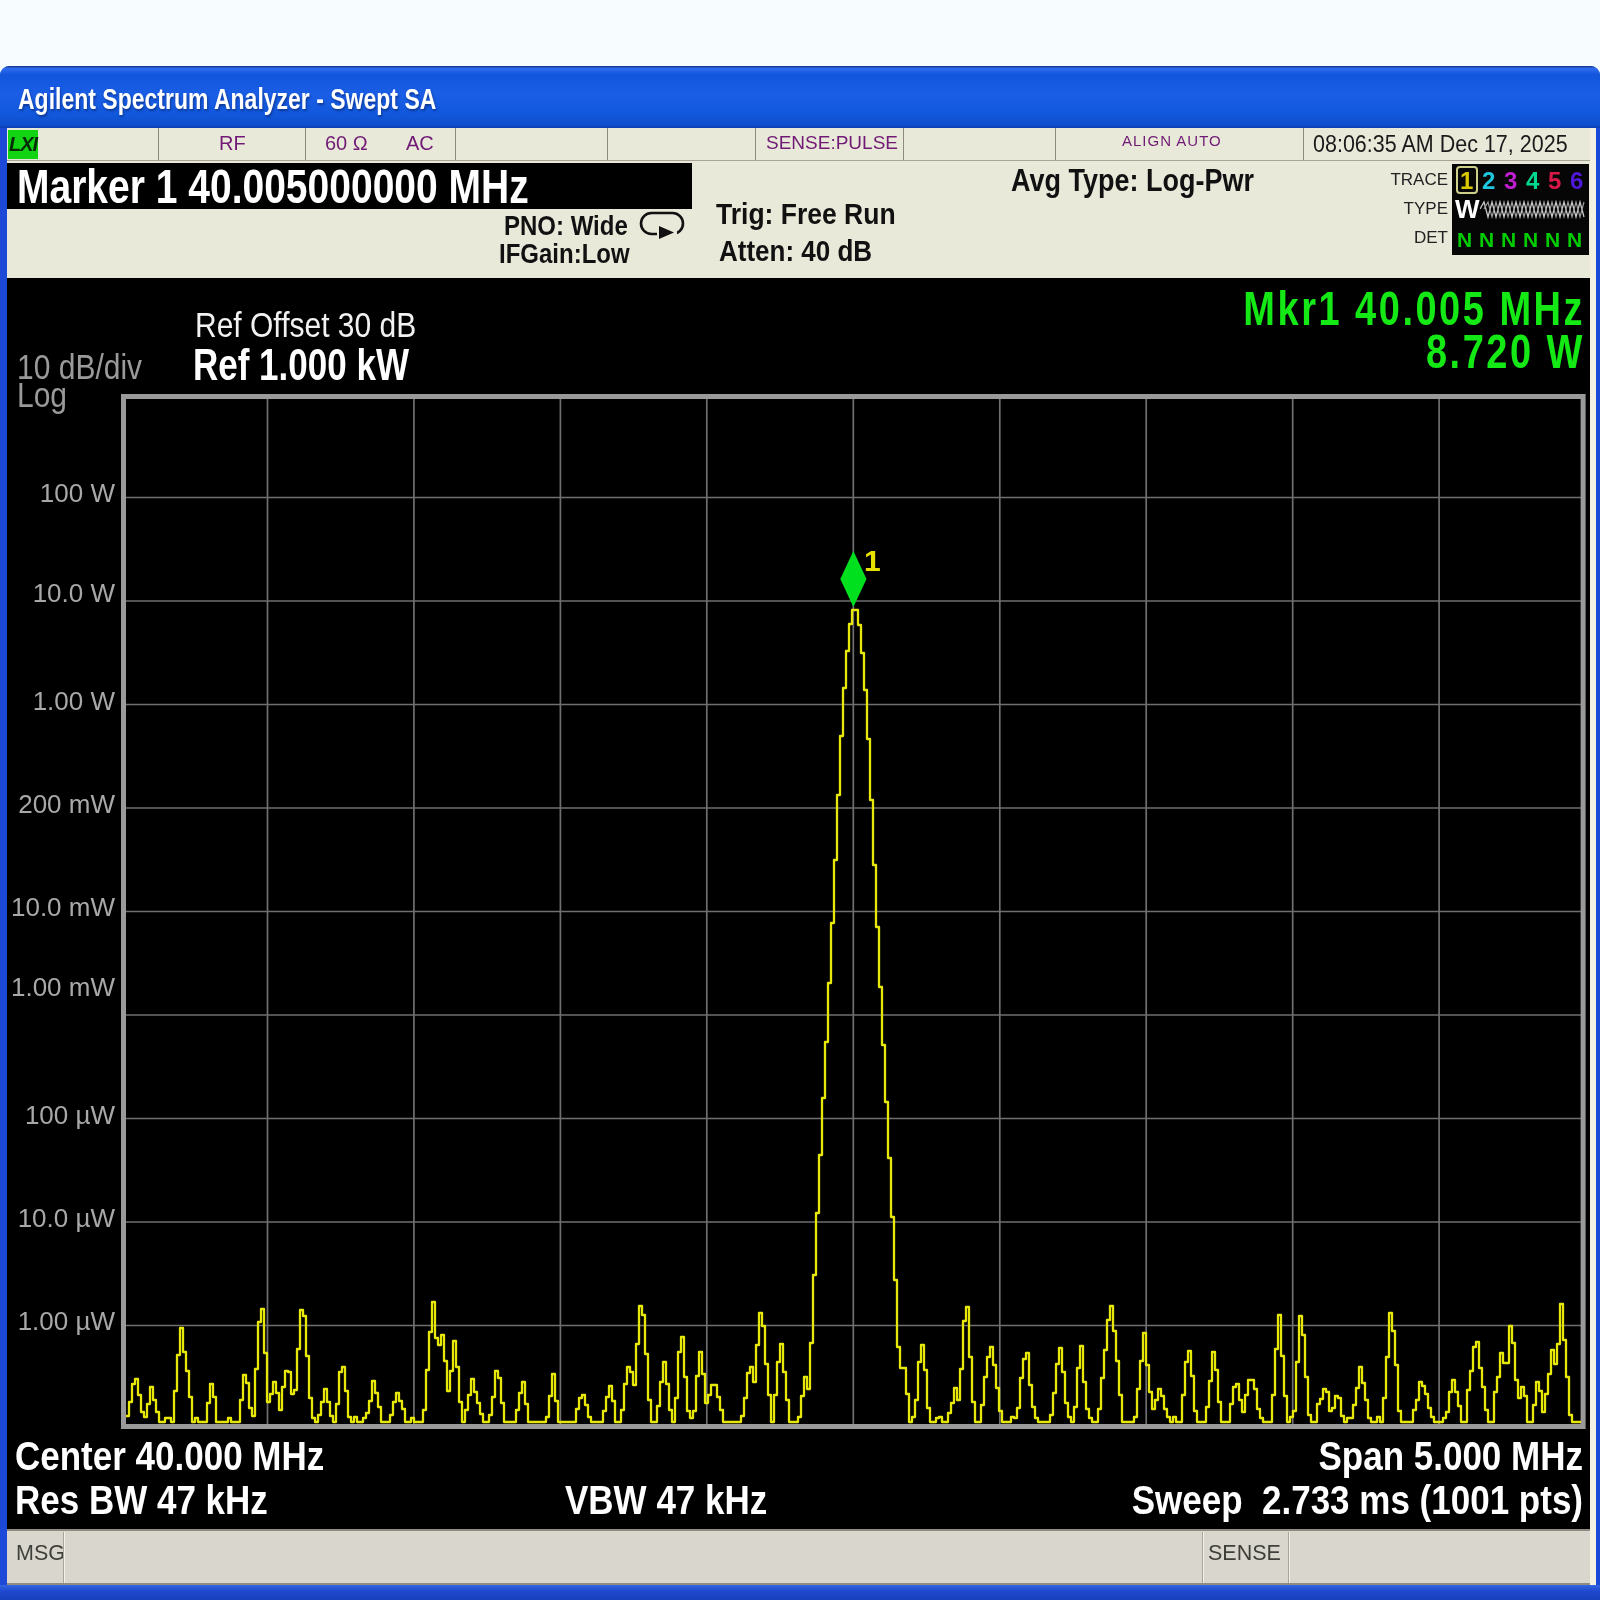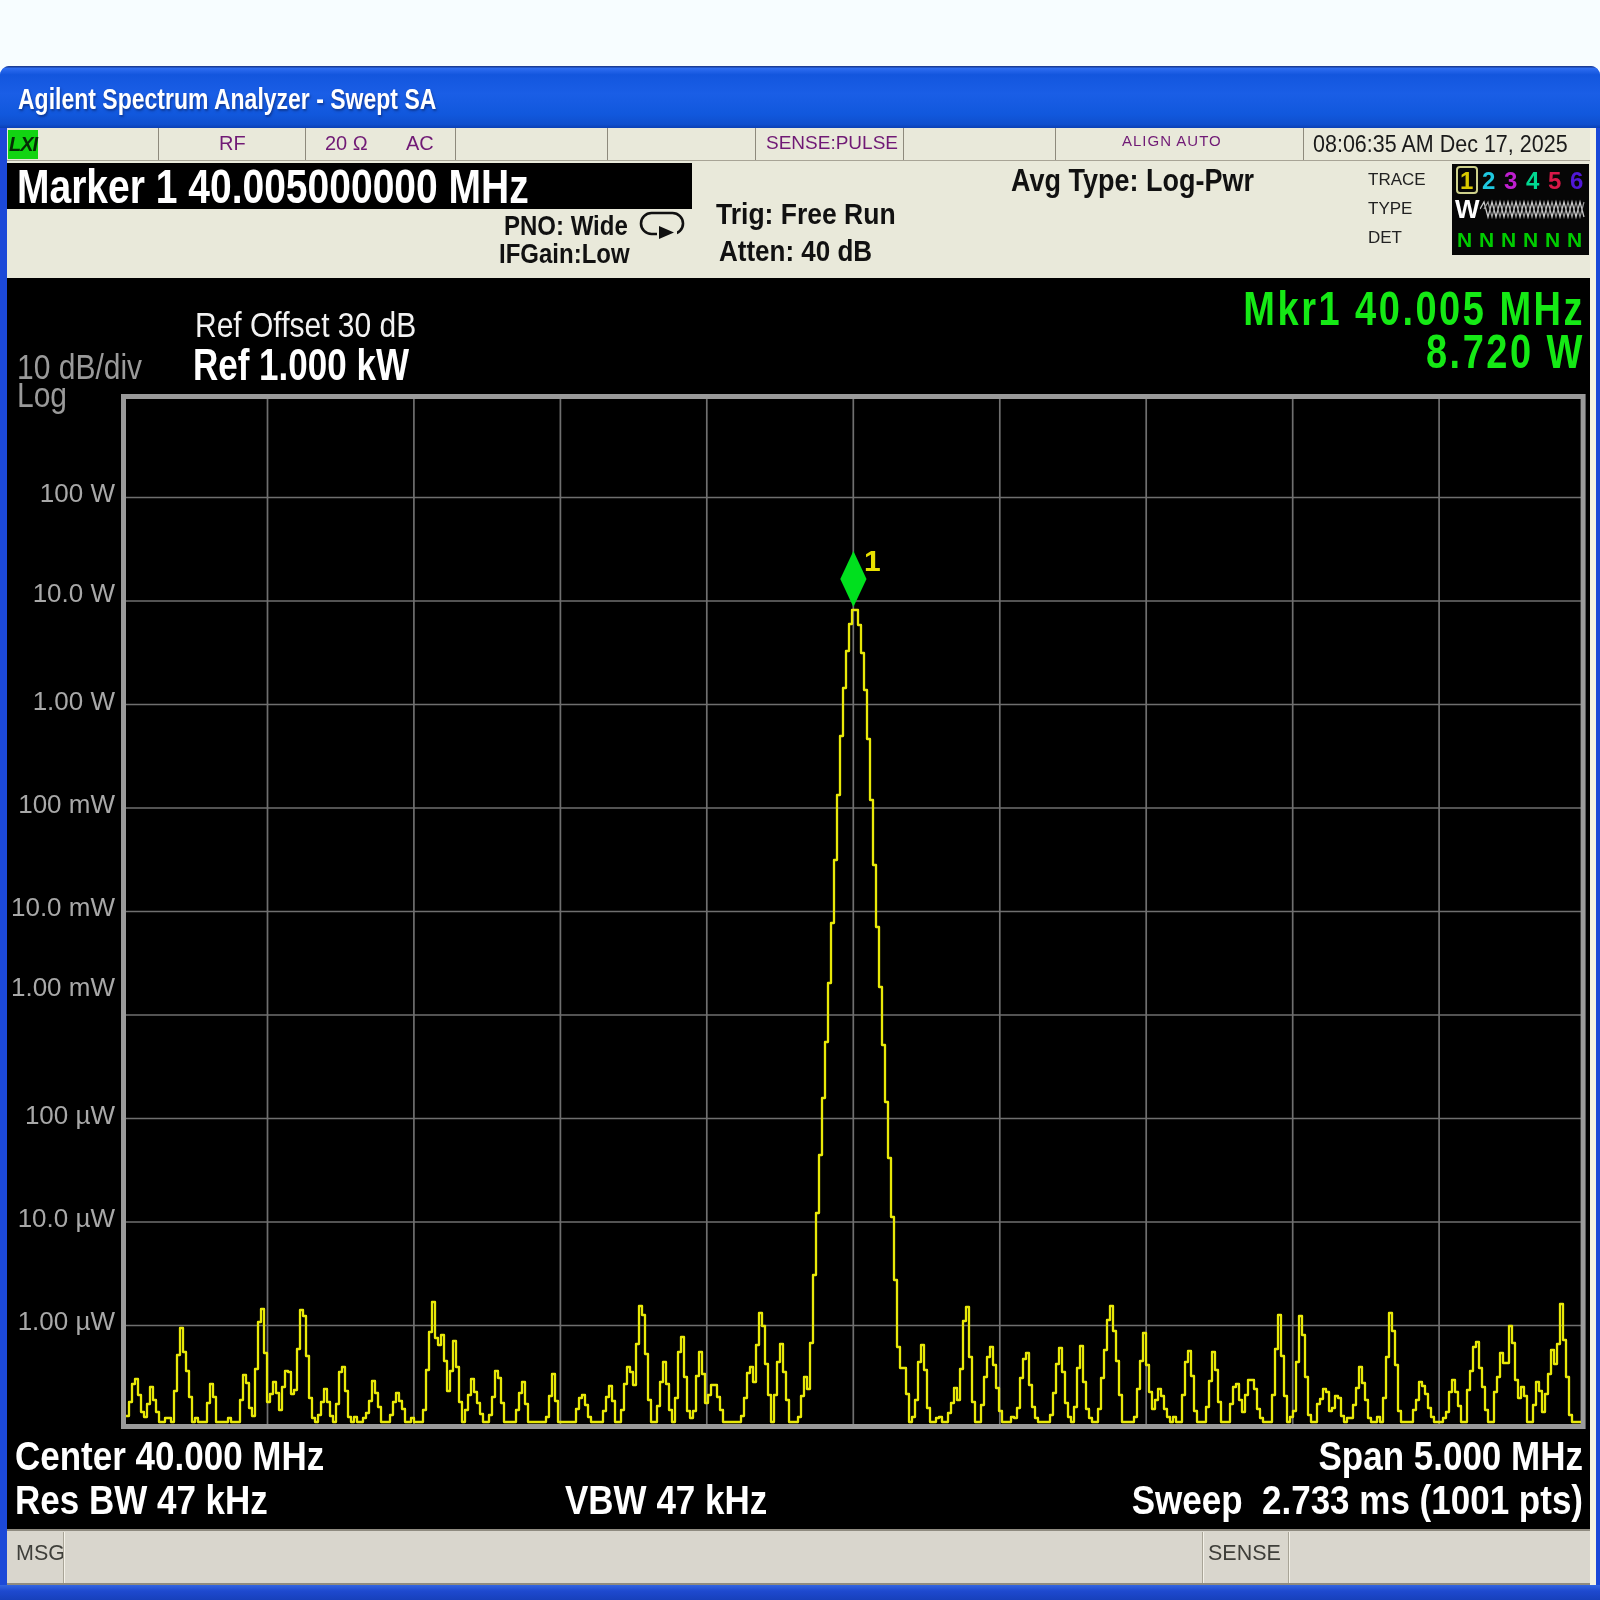--- a/index.html
+++ b/index.html
@@ -1,21 +1,21 @@
 <!DOCTYPE html>
 <html><head><meta charset="utf-8">
 <style>
 * { margin:0; padding:0; box-sizing:border-box; -webkit-font-smoothing:antialiased; }
 html,body { width:1600px; height:1600px; overflow:hidden; }
 body { background:#f7fdff; font-family:"Liberation Sans", sans-serif; position:relative; }
 .a { position:absolute; white-space:nowrap; }
 .sep { position:absolute; width:1px; height:32px; top:128px; background:#8e8a7c; }
 .slbl { position:absolute; top:132px; font-size:20px; color:#701a75; white-space:nowrap;}
 .b25 { position:absolute; font-weight:bold; font-size:25px; color:#111; white-space:nowrap; transform:scaleY(1.13); transform-origin:left top;}
-.tl { position:absolute; width:80px; font-size:17px; color:#222; }
+.tl { position:absolute; width:80px; text-align:right; font-size:17px; color:#222; }
 .w24 { position:absolute; color:#f2f2f2; font-size:30px; white-space:nowrap; transform:scaleY(1.15); transform-origin:left top;}
 .g23 { position:absolute; color:#9a9a9a; font-size:30px; white-space:nowrap; transform:scaleY(1.15); transform-origin:left top;}
 .grn { position:absolute; color:#15e915; font-size:38px; font-weight:bold; letter-spacing:2.5px; transform:scaleY(1.25); transform-origin:right top; white-space:nowrap;}
 .w28 { position:absolute; color:#fff; font-size:35px; font-weight:bold; white-space:nowrap; transform:scaleY(1.18); transform-origin:left top;}
 .ylab { position:absolute; right:1485px; color:#a8a8a8; font-size:26px; white-space:nowrap;}
 .gsep { position:absolute; width:2px; top:1532px; height:51px; background:#a8a497; border-right:1px solid #f4f1e8;}
 .gtxt { position:absolute; top:1541px; font-size:21.5px; color:#3f3f3a; white-space:nowrap;}
 </style></head>
 <body>
 <div class="a" style="left:0;top:66px;width:1600px;height:1534px;background:#1c49d8;border-radius:10px 10px 0 0;"></div>
@@ -27,21 +27,21 @@
 <div class="sep" style="left:158px"></div>
 <div class="sep" style="left:305px"></div>
 <div class="sep" style="left:455px"></div>
 <div class="sep" style="left:607px"></div>
 <div class="sep" style="left:755px"></div>
 <div class="sep" style="left:903px"></div>
 <div class="sep" style="left:1055px"></div>
 <div class="sep" style="left:1303px"></div>
 <div class="a" style="left:8px;top:130px;width:30px;height:29px;background:#12d412;color:#052c05;font-style:italic;font-weight:bold;font-size:20px;text-align:center;line-height:28px;letter-spacing:-1px;">LXI</div>
 <div class="slbl" style="left:219px">RF</div>
-<div class="slbl" style="left:325px">20 Ω</div>
+<div class="slbl" style="left:325px">60 Ω</div>
 <div class="slbl" style="left:406px">AC</div>
 <div class="slbl" style="left:766px;font-size:19px;">SENSE:PULSE</div>
 <div class="slbl" style="left:1122px;font-size:15px;letter-spacing:1px">ALIGN AUTO</div>
 <div class="slbl" style="left:1313px;color:#1a1a1a;font-size:21.5px;top:131px;transform:scaleY(1.12);transform-origin:left top;">08:06:35 AM Dec 17, 2025</div>
 
 <div class="a" style="left:7px;top:163px;width:685px;height:46px;background:#000;"></div>
 <div class="a" style="left:17px;top:161px;color:#fff;font-size:39px;font-weight:bold;transform:scaleY(1.21);transform-origin:left top;">Marker 1 40.005000000 MHz</div>
 <div class="b25" style="left:504px;top:210px;font-size:24px;">PNO: Wide</div>
 <div class="b25" style="left:499px;top:238px;font-size:24px;">IFGain:Low</div>
 <svg class="a" style="left:639px;top:211px" width="48" height="30" viewBox="0 0 48 30">
@@ -77,21 +77,21 @@
 <div class="a" style="left:7px;top:278px;width:1583px;height:1251px;background:#000;"></div>
 <div class="w24" style="left:195px;top:306px;">Ref Offset 30 dB</div>
 <div class="w28" style="left:193px;top:340px;transform:scaleY(1.25);">Ref 1.000 kW</div>
 <div class="g23" style="left:17px;top:348px;">10 dB/div</div>
 <div class="g23" style="left:17px;top:376px;">Log</div>
 <div class="grn" style="right:15px;top:282px;">Mkr1 40.005 MHz</div>
 <div class="grn" style="right:15px;top:325px;">8.720 W</div>
 <div class="ylab" style="top:478px">100 W</div>
 <div class="ylab" style="top:578px">10.0 W</div>
 <div class="ylab" style="top:686px">1.00 W</div>
-<div class="ylab" style="top:789px">100 mW</div>
+<div class="ylab" style="top:789px">200 mW</div>
 <div class="ylab" style="top:892px">10.0 mW</div>
 <div class="ylab" style="top:972px">1.00 mW</div>
 <div class="ylab" style="top:1100px">100 µW</div>
 <div class="ylab" style="top:1203px">10.0 µW</div>
 <div class="ylab" style="top:1306px">1.00 µW</div>
 <div class="w28" style="left:15px;top:1432px;">Center 40.000 MHz</div>
 <div class="w28" style="right:17px;top:1432px;">Span 5.000 MHz</div>
 <div class="w28" style="left:15px;top:1476px;">Res BW 47 kHz</div>
 <div class="w28" style="left:565px;top:1476px;">VBW 47 kHz</div>
 <div class="w28" style="right:17px;top:1476px;">Sweep&nbsp; 2.733 ms (1001 pts)</div>

